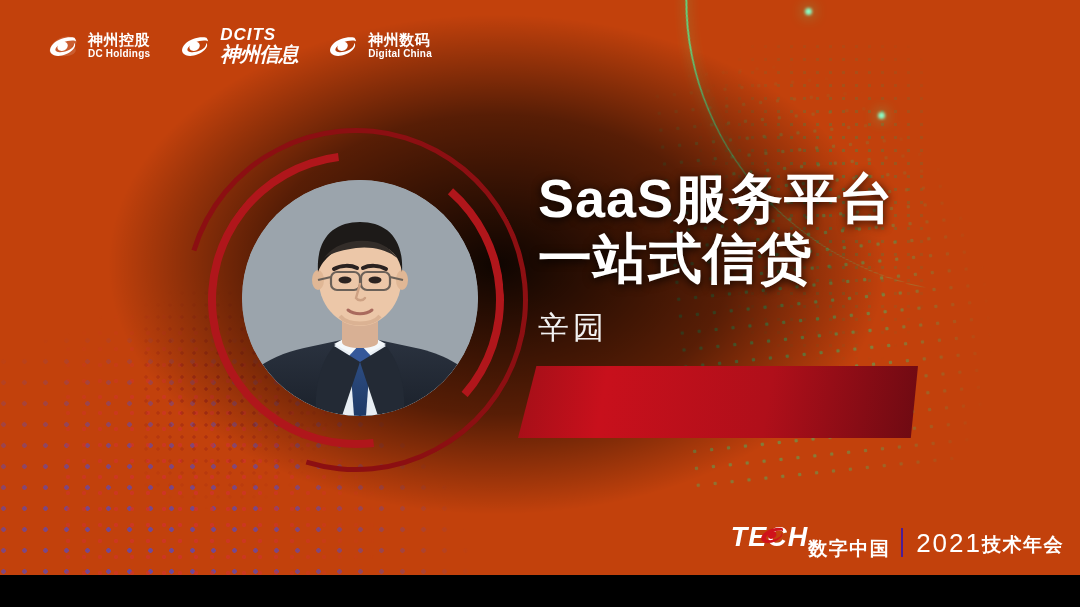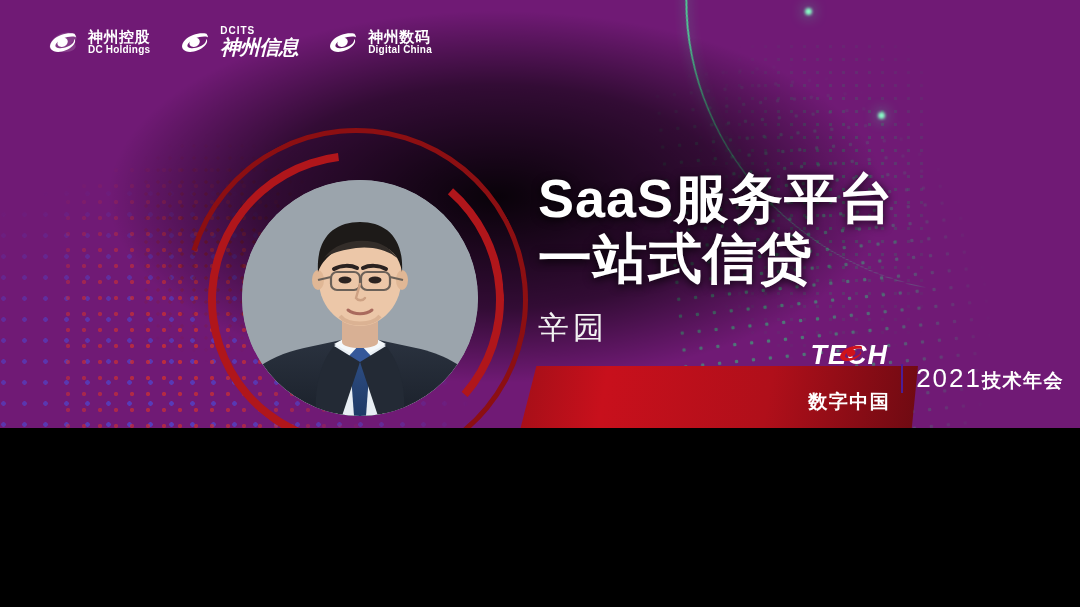--- a/index.html
+++ b/index.html
@@ -7,23 +7,23 @@
     padding: 0;
     background: #000;
   }
   body {
     font-family: "Liberation Sans", "DejaVu Sans", sans-serif;
   }
 
   #slide {
     position: relative;
     width: 1080px;
-    height: 428px;
+    height: 575px;
     overflow: hidden;
-    background: #701a75;
+    background: #c2410c;
   }
 
   
   .bg-layer {
     position: absolute;
     inset: 0;
     pointer-events: none;
   }
 
   
@@ -160,23 +160,24 @@
     font-weight: bold;
     letter-spacing: 0.2px;
     white-space: nowrap;
   }
   .logo-dcits .logo-cn {
     font-size: 20px;
     font-style: italic;
     letter-spacing: -0.5px;
   }
   .logo-dcits .logo-en {
-    font-size: 10px;
+    font-size: 17px;
     font-weight: bold;
     letter-spacing: 1px;
+    font-style: italic;
   }
 
   
   .portrait-wrap {
     position: absolute;
     left: 196px;
     top: 140px;
     width: 320px;
     height: 320px;
     z-index: 12;
@@ -282,24 +283,22 @@
   .event-logo {
     position: absolute;
     right: 16px;
     bottom: 14px;
     display: flex;
     align-items: center;
     z-index: 20;
   }
   .event-left {
     display: flex;
-    flex-direction: column;
-    align-items: center;
+    flex-direction: row;
     padding-right: 11px;
-    gap: 8px;
   }
   .event-right {
     display: flex;
     align-items: center;
     padding-left: 13px;
     border-left: 2px solid #4c1d95;
   }
   .tech-word {
     position: relative;
     color: #ffffff;

